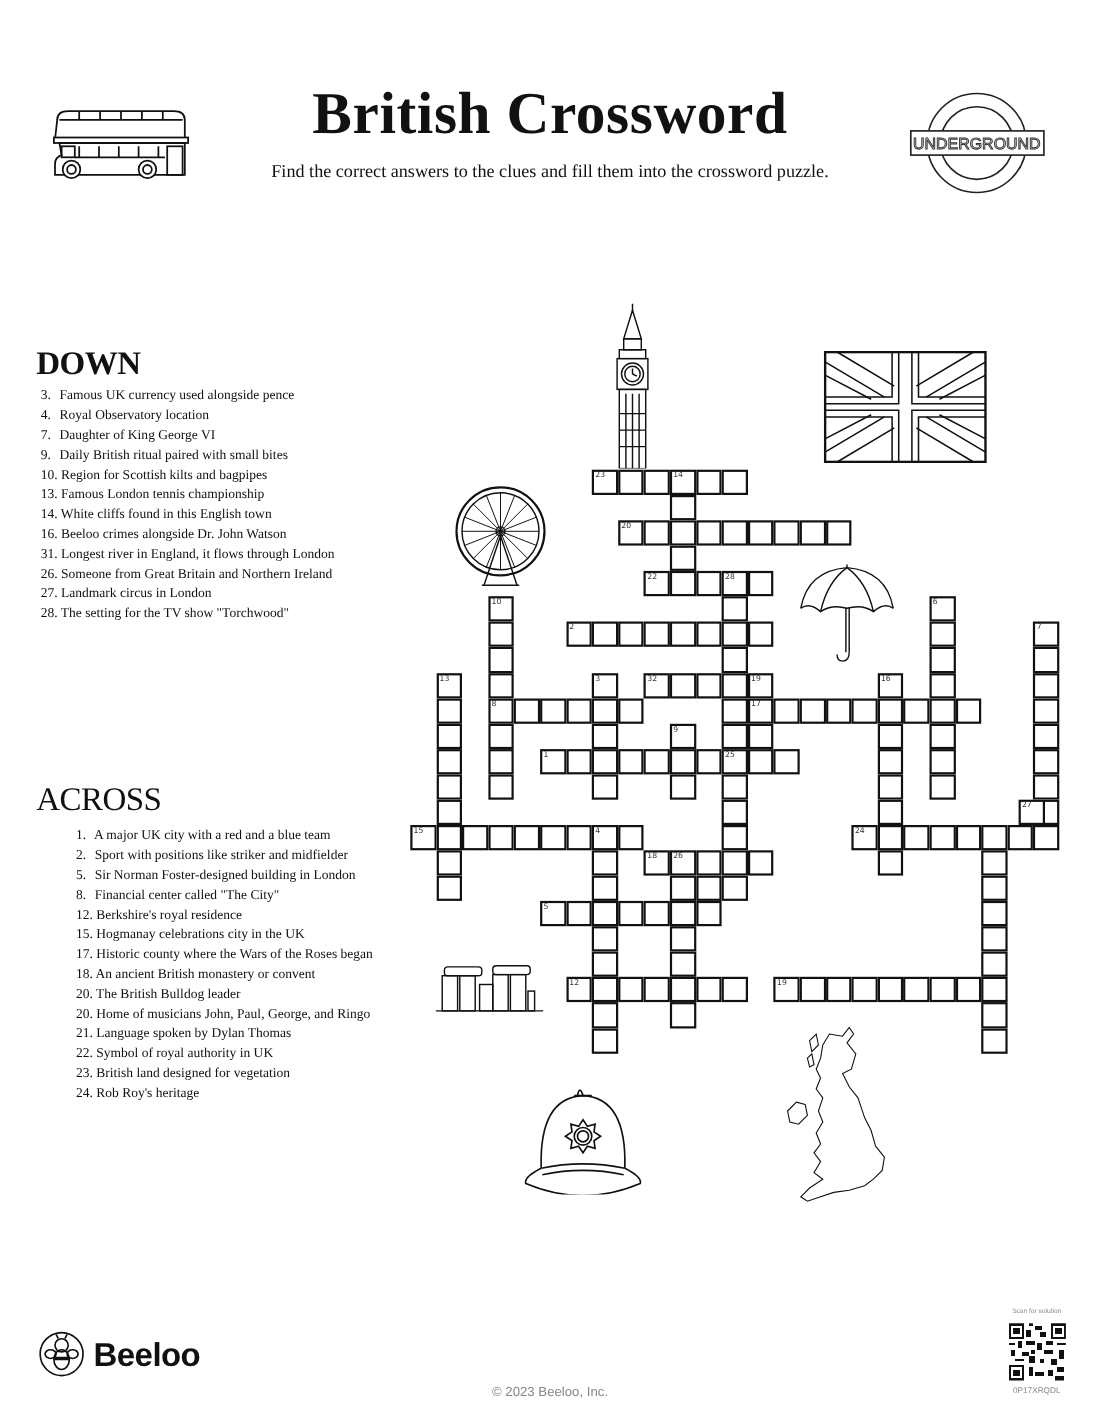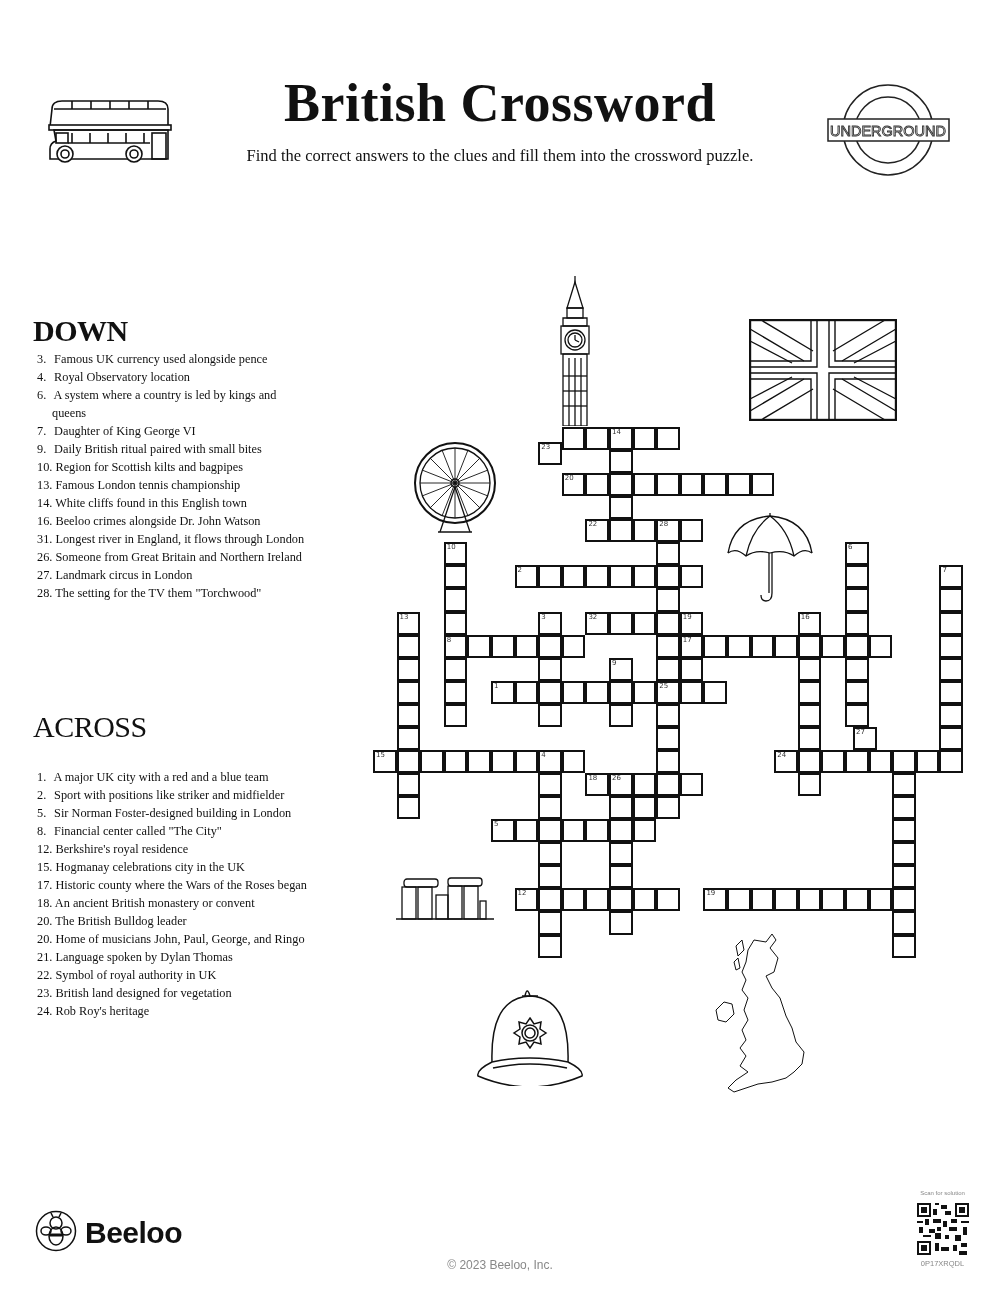--- a/index.html
+++ b/index.html
@@ -58,35 +58,34 @@
     <circle cx="62" cy="50" r="33"></circle>
     <rect x="2" y="39" width="121" height="22" fill="#fff"></rect>
     <text x="62" y="55.5" text-anchor="middle" font-family="Liberation Sans, sans-serif" font-size="14.5" fill="#fff" stroke="#333" stroke-width="0.9">UNDERGROUND</text>
   </svg>
 </div>
 
 <div class="section-head" style="top:314px;font-weight:bold;">DOWN</div>
 <ul class="clues" style="top:350px;">
   <li><span class="clue-num">3.</span> <span>Famous UK currency used alongside pence</span></li>
   <li><span class="clue-num">4.</span> <span>Royal Observatory location</span></li>
-  <li><span class="clue-num">6.</span> <span>A system where a country is led by kings and queens</span></li>
   <li><span class="clue-num">7.</span> <span>Daughter of King George VI</span></li>
   <li><span class="clue-num">9.</span> <span>Daily British ritual paired with small bites</span></li>
   <li><span class="clue-num">10.</span> <span>Region for Scottish kilts and bagpipes</span></li>
   <li><span class="clue-num">13.</span> <span>Famous London tennis championship</span></li>
   <li><span class="clue-num">14.</span> <span>White cliffs found in this English town</span></li>
   <li><span class="clue-num">16.</span> <span>Beeloo crimes alongside Dr. John Watson</span></li>
   <li><span class="clue-num">31.</span> <span>Longest river in England, it flows through London</span></li>
   <li><span class="clue-num">26.</span> <span>Someone from Great Britain and Northern Ireland</span></li>
   <li><span class="clue-num">27.</span> <span>Landmark circus in London</span></li>
-  <li><span class="clue-num">28.</span> <span>The setting for the TV them "Torchwood"</span></li>
+  <li><span class="clue-num">28.</span> <span>The setting for the TV show "Torchwood"</span></li>
 </ul>
 
 <div class="section-head" style="top:710px;">ACROSS</div>
-<ul class="clues" style="top:768px;">
+<ul class="clues" style="top:750px;margin-left:32px;">
   <li><span class="clue-num">1.</span> <span>A major UK city with a red and a blue team</span></li>
   <li><span class="clue-num">2.</span> <span>Sport with positions like striker and midfielder</span></li>
   <li><span class="clue-num">5.</span> <span>Sir Norman Foster-designed building in London</span></li>
   <li><span class="clue-num">8.</span> <span>Financial center called "The City"</span></li>
   <li><span class="clue-num">12.</span> <span>Berkshire's royal residence</span></li>
   <li><span class="clue-num">15.</span> <span>Hogmanay celebrations city in the UK</span></li>
   <li><span class="clue-num">17.</span> <span>Historic county where the Wars of the Roses began</span></li>
   <li><span class="clue-num">18.</span> <span>An ancient British monastery or convent</span></li>
   <li><span class="clue-num">20.</span> <span>The British Bulldog leader</span></li>
   <li><span class="clue-num">20.</span> <span>Home of musicians John, Paul, George, and Ringo</span></li>
@@ -314,21 +313,21 @@
     </div>
     <div class="cell" style="left: 585.4px; top: 519.28px;">
       <span class="num">22</span>
     </div>
     <div class="cell" style="left: 609px; top: 519.28px;"></div>
     <div class="cell" style="left: 632.6px; top: 519.28px;"></div>
     <div class="cell" style="left: 656.2px; top: 519.28px;">
       <span class="num">28</span>
     </div>
     <div class="cell" style="left: 679.8px; top: 519.28px;"></div>
-    <div class="cell" style="left: 538.2px; top: 427px; margin-top: 15px;">
+    <div class="cell" style="left: 538.2px; top: 427px;">
       <span class="num">23</span>
     </div>
     <div class="cell" style="left: 561.8px; top: 427px;"></div>
     <div class="cell" style="left: 585.4px; top: 427px;"></div>
     <div class="cell" style="left: 609px; top: 427px;">
       <span class="num">14</span>
     </div>
     <div class="cell" style="left: 632.6px; top: 427px;"></div>
     <div class="cell" style="left: 656.2px; top: 427px;"></div>
     <div class="cell" style="left: 774.2px; top: 749.98px;">
@@ -406,21 +405,21 @@
     <div class="cell" style="left: 797.8px; top: 726.91px;"></div>
     <div class="cell" style="left: 797.8px; top: 773.05px;"></div>
     <div class="cell" style="left: 656.2px; top: 703.84px;"></div>
     <div class="cell" style="left: 656.2px; top: 726.91px;"></div>
     <div class="cell" style="left: 656.2px; top: 749.98px;"></div>
     <div class="cell" style="left: 656.2px; top: 796.12px;"></div>
     <div class="cell" style="left: 609px; top: 796.12px;"></div>
     <div class="cell" style="left: 609px; top: 842.26px;"></div>
     <div class="cell" style="left: 609px; top: 865.33px;"></div>
     <div class="cell" style="left: 609px; top: 911.47px;"></div>
-    <div class="cell" style="left: 853px; top: 726.91px;">
+    <div class="cell" style="left: 926px; top: 726.91px;">
       <span class="num">27</span>
     </div>
     <div class="cell" style="left: 892.2px; top: 773.05px;"></div>
     <div class="cell" style="left: 892.2px; top: 796.12px;"></div>
     <div class="cell" style="left: 892.2px; top: 819.19px;"></div>
     <div class="cell" style="left: 892.2px; top: 842.26px;"></div>
     <div class="cell" style="left: 892.2px; top: 865.33px;"></div>
     <div class="cell" style="left: 892.2px; top: 911.47px;"></div>
     <div class="cell" style="left: 892.2px; top: 934.54px;"></div>
     <div class="cell" style="left: 656.2px; top: 542.35px;"></div>

